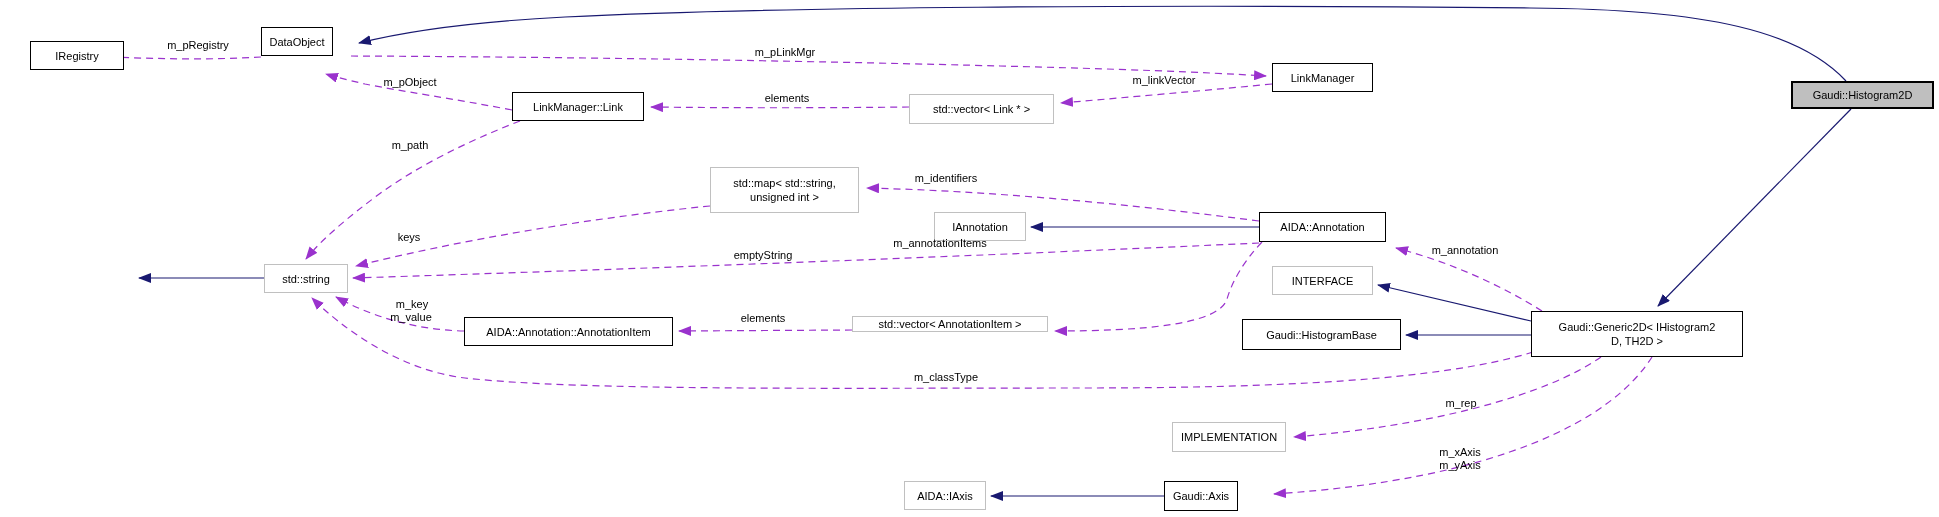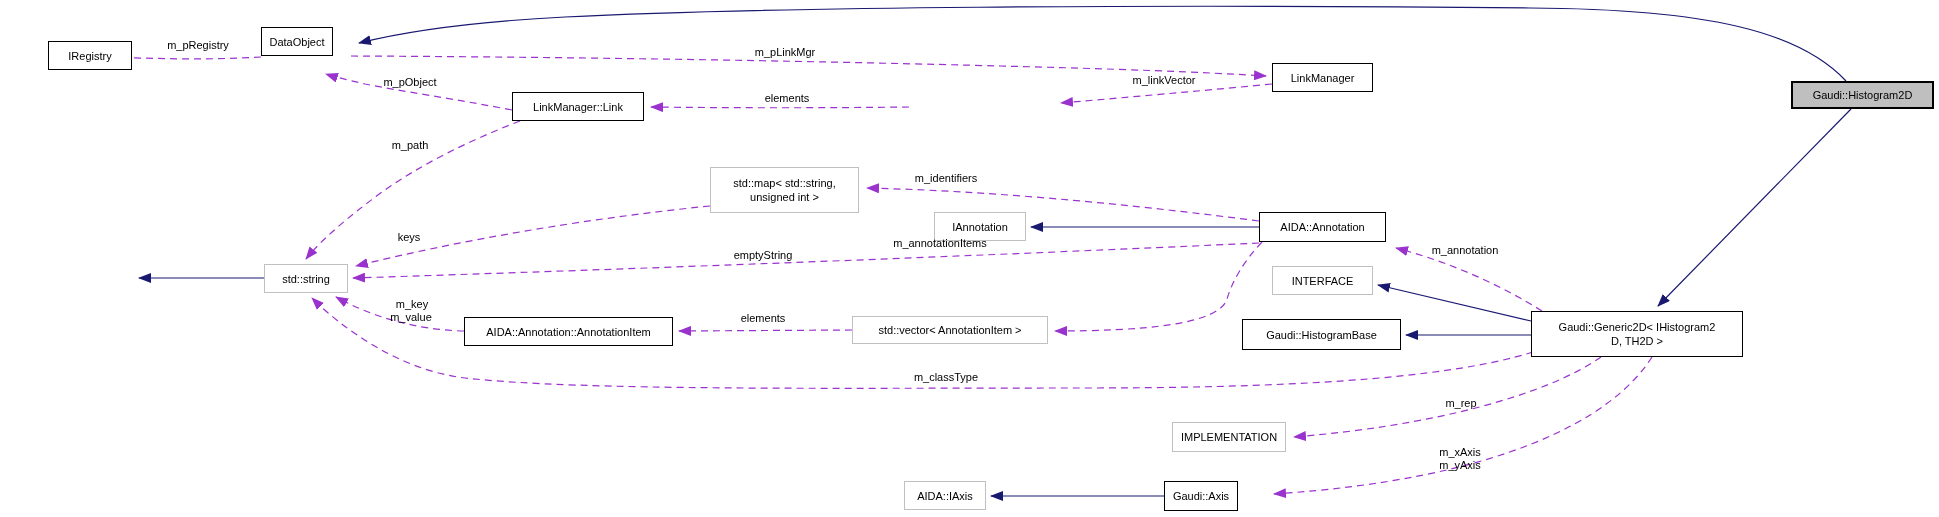--- a/index.html
+++ b/index.html
@@ -54,44 +54,45 @@
     <path class="use" d="M 1259,243 C 1000,255 640,269 353,278" marker-end="url(#mu)"></path>
     <path class="use" d="M 1262,242 C 1243,262 1232,282 1227,299 C 1219,325 1140,331 1055,331" marker-end="url(#mu)"></path>
     <path class="use" d="M 464,331 C 417,330 372,317 336,297" marker-end="url(#mu)"></path>
     <path class="use" d="M 852,330 L 679,331" marker-end="url(#mu)"></path>
     <path class="use" d="M 1542,311 C 1502,286 1453,263 1396,248" marker-end="url(#mu)"></path>
     <path class="use" d="M 1533,352 C 1440,381 1270,388 1080,388 C 840,388 580,391 465,378 C 398,370 341,327 312,298" marker-end="url(#mu)"></path>
     <path class="use" d="M 1601,357 C 1545,396 1430,426 1294,437" marker-end="url(#mu)"></path>
     <path class="use" d="M 1652,357 C 1612,420 1500,479 1274,494" marker-end="url(#mu)"></path>
   </svg>
 
-  <div class="node" style="left:48px;top:41px;width:84px;height:29px">IRegistry</div>
+  <div class="node" style="left:30px;top:41px;width:94px;height:29px">IRegistry</div>
   <div class="node" style="left:261px;top:27px;width:72px;height:29px">DataObject</div>
   <div class="node" style="left:512px;top:92px;width:132px;height:29px">LinkManager::Link</div>
+  <div class="node ext" style="left:909px;top:94px;width:145px;height:30px">std::vector&lt; Link * &gt;</div>
   <div class="node" style="left:1272px;top:63px;width:101px;height:29px">LinkManager</div>
   <div class="node focus" style="left:1791px;top:81px;width:143px;height:28px">Gaudi::Histogram2D</div>
 
   <div class="node ext" style="left:710px;top:167px;width:149px;height:46px">
     <span>std::map&lt; std::string,</span>
     <span>unsigned int &gt;</span>
   </div>
   <div class="node ext" style="left:934px;top:212px;width:92px;height:29px">IAnnotation</div>
   <div class="node" style="left:1259px;top:212px;width:127px;height:30px">AIDA::Annotation</div>
 
   <div class="node ext" style="left:264px;top:264px;width:84px;height:29px">std::string</div>
   <div class="node ext" style="left:1272px;top:266px;width:101px;height:29px">INTERFACE</div>
   <div class="node" style="left:1242px;top:319px;width:159px;height:31px">Gaudi::HistogramBase</div>
 
   <div class="node" style="left:1531px;top:311px;width:212px;height:46px">
     <span>Gaudi::Generic2D&lt; IHistogram2</span>
     <span>D, TH2D &gt;</span>
   </div>
 
   <div class="node" style="left:464px;top:317px;width:209px;height:29px">AIDA::Annotation::AnnotationItem</div>
-  <div class="node ext" style="left:852px;top:316px;width:196px;height:28px">std::vector&lt; AnnotationItem &gt;</div>
+  <div class="node ext" style="left:852px;top:316px;width:196px;height:16px">std::vector&lt; AnnotationItem &gt;</div>
   <div class="node ext" style="left:1172px;top:422px;width:114px;height:30px">IMPLEMENTATION</div>
   <div class="node ext" style="left:904px;top:481px;width:82px;height:29px">AIDA::IAxis</div>
   <div class="node" style="left:1164px;top:481px;width:74px;height:30px">Gaudi::Axis</div>
 
   <div class="elabel" style="left:198px;top:39px">m_pRegistry</div>
   <div class="elabel" style="left:785px;top:46px">m_pLinkMgr</div>
   <div class="elabel" style="left:410px;top:76px">m_pObject</div>
   <div class="elabel" style="left:787px;top:92px">elements</div>
   <div class="elabel" style="left:1164px;top:74px">m_linkVector</div>
   <div class="elabel" style="left:410px;top:139px">m_path</div>

